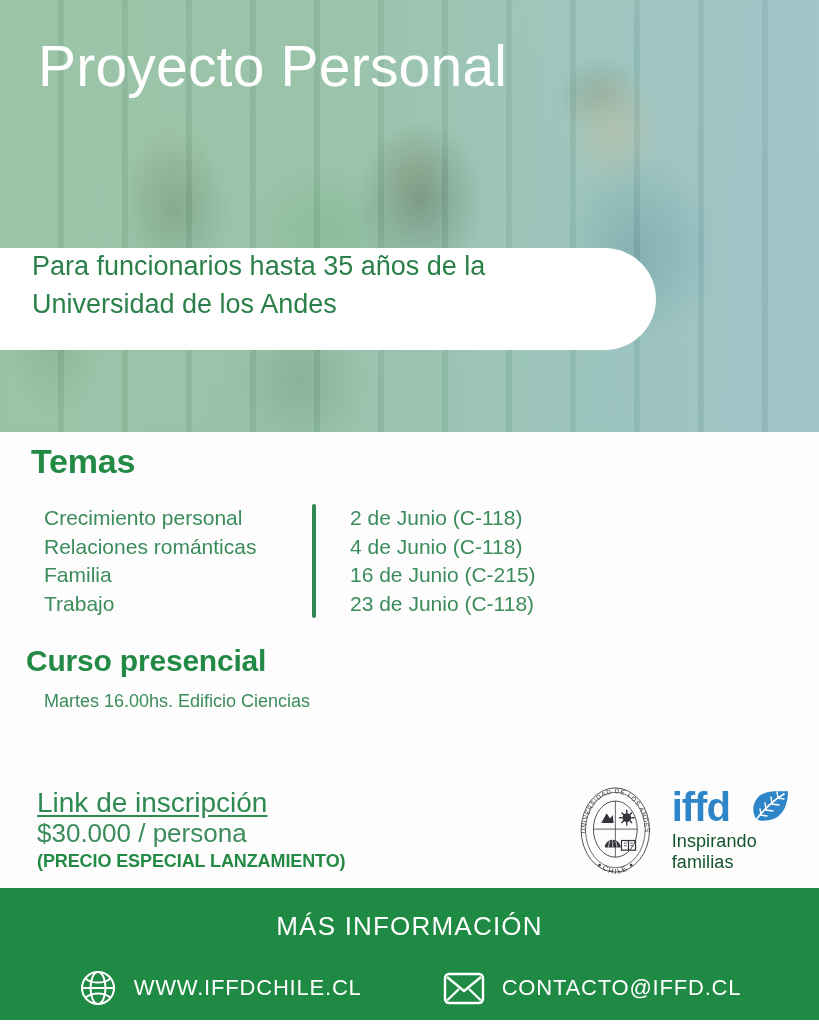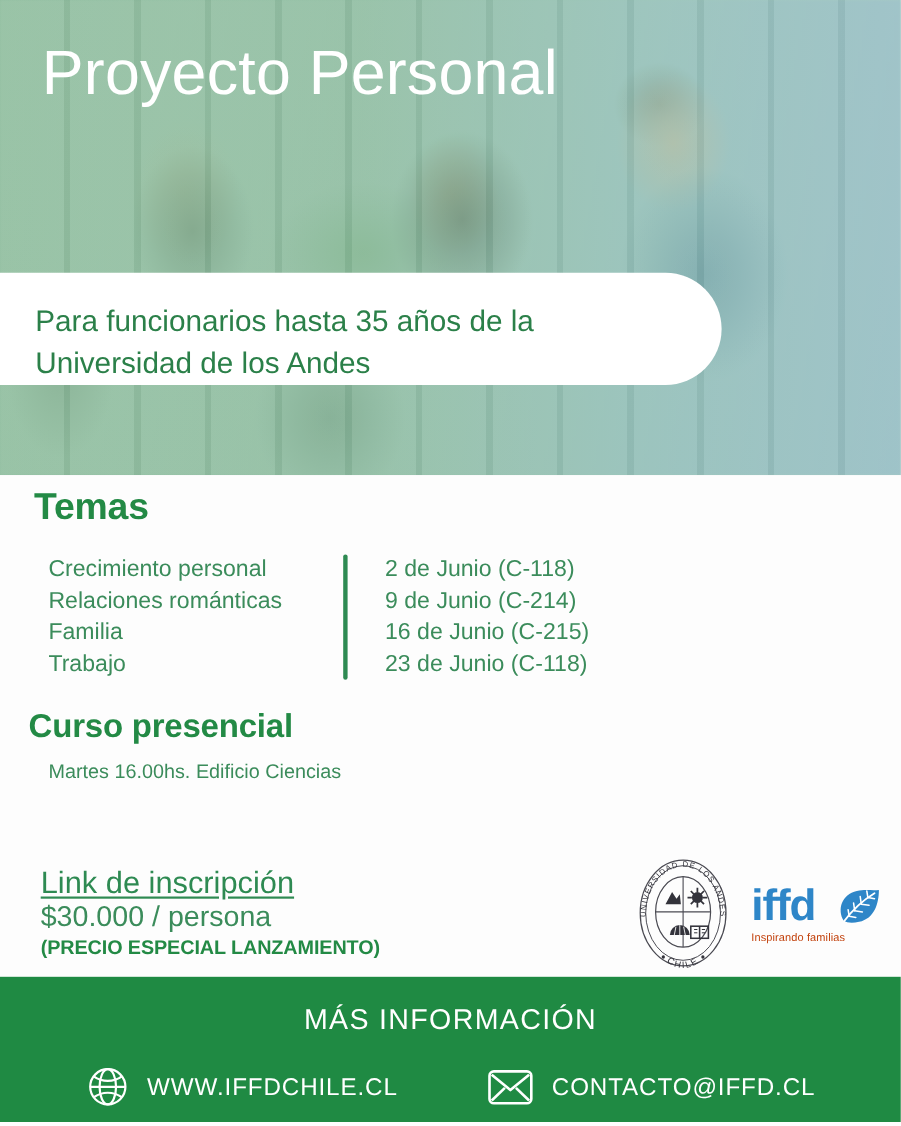--- a/index.html
+++ b/index.html
@@ -67,21 +67,21 @@
   
   .pill {
     position: absolute;
     left: 0;
     top: 248px;
     width: 656px;
     height: 102px;
     background: #ffffff;
     border-radius: 0 56px 56px 0;
     display: flex;
-    align-items: flex-end;
+    align-items: flex-start;
   }
   .pill-text {
     color: #2b8049;
     font-size: 27px;
     line-height: 1.40;
     font-weight: 400;
     padding-left: 32px;
     padding-right: 40px;
   }
 
@@ -182,33 +182,33 @@
     align-items: center;
     gap: 16px;
   }
   .iffd-logo {
     display: flex;
     flex-direction: column;
     align-items: flex-start;
   }
   .iffd-row {
     display: flex;
-    align-items: flex-end;
+    align-items: center;
     gap: 18px;
   }
   .iffd-word {
     color: #2e86c8;
     font-size: 40px;
     font-weight: bold;
     line-height: 1;
     letter-spacing: -1px;
   }
   .iffd-tag {
-    color: #c2410c;
-    font-size: 10px;
+    color: #14532d;
+    font-size: 18px;
     margin-top: 4px;
     letter-spacing: 0.1px;
   }
 
   
   .footer {
     position: absolute;
     left: 0;
     top: 888px;
     width: 819px;
@@ -269,21 +269,21 @@
     <div class="temas-grid">
       <div class="col-left">
         <div class="li">Crecimiento personal</div>
         <div class="li">Relaciones románticas</div>
         <div class="li">Familia</div>
         <div class="li">Trabajo</div>
       </div>
       <div class="divider"></div>
       <div class="col-right">
         <div class="li">2 de Junio (C-118)</div>
-        <div class="li">9 de Junio (C-214)</div>
+        <div class="li">4 de Junio (C-118)</div>
         <div class="li">16 de Junio (C-215)</div>
         <div class="li">23 de Junio (C-118)</div>
       </div>
     </div>
 
     <div class="h2 curso-h">Curso presencial</div>
     <div class="curso-sub">Martes 16.00hs. Edificio Ciencias</div>
 
     <a class="insc-link" href="#">Link de inscripción</a>
     <div class="insc-price">$30.000 / persona</div>

